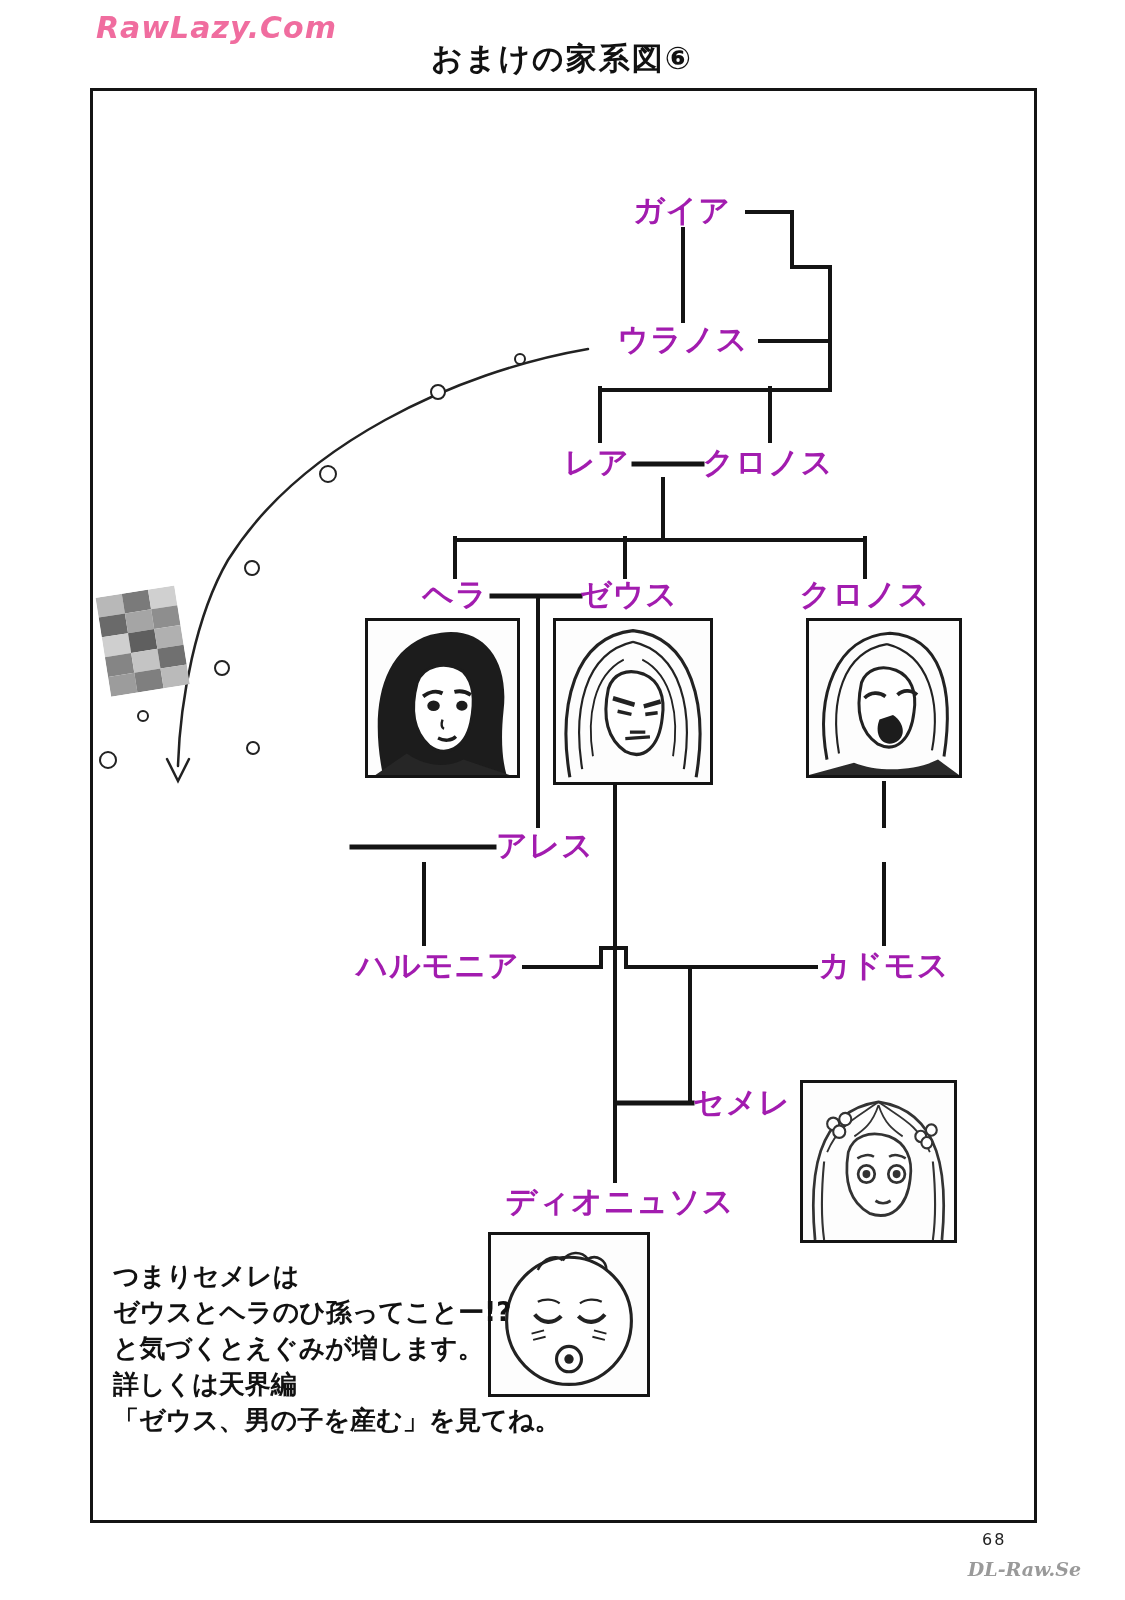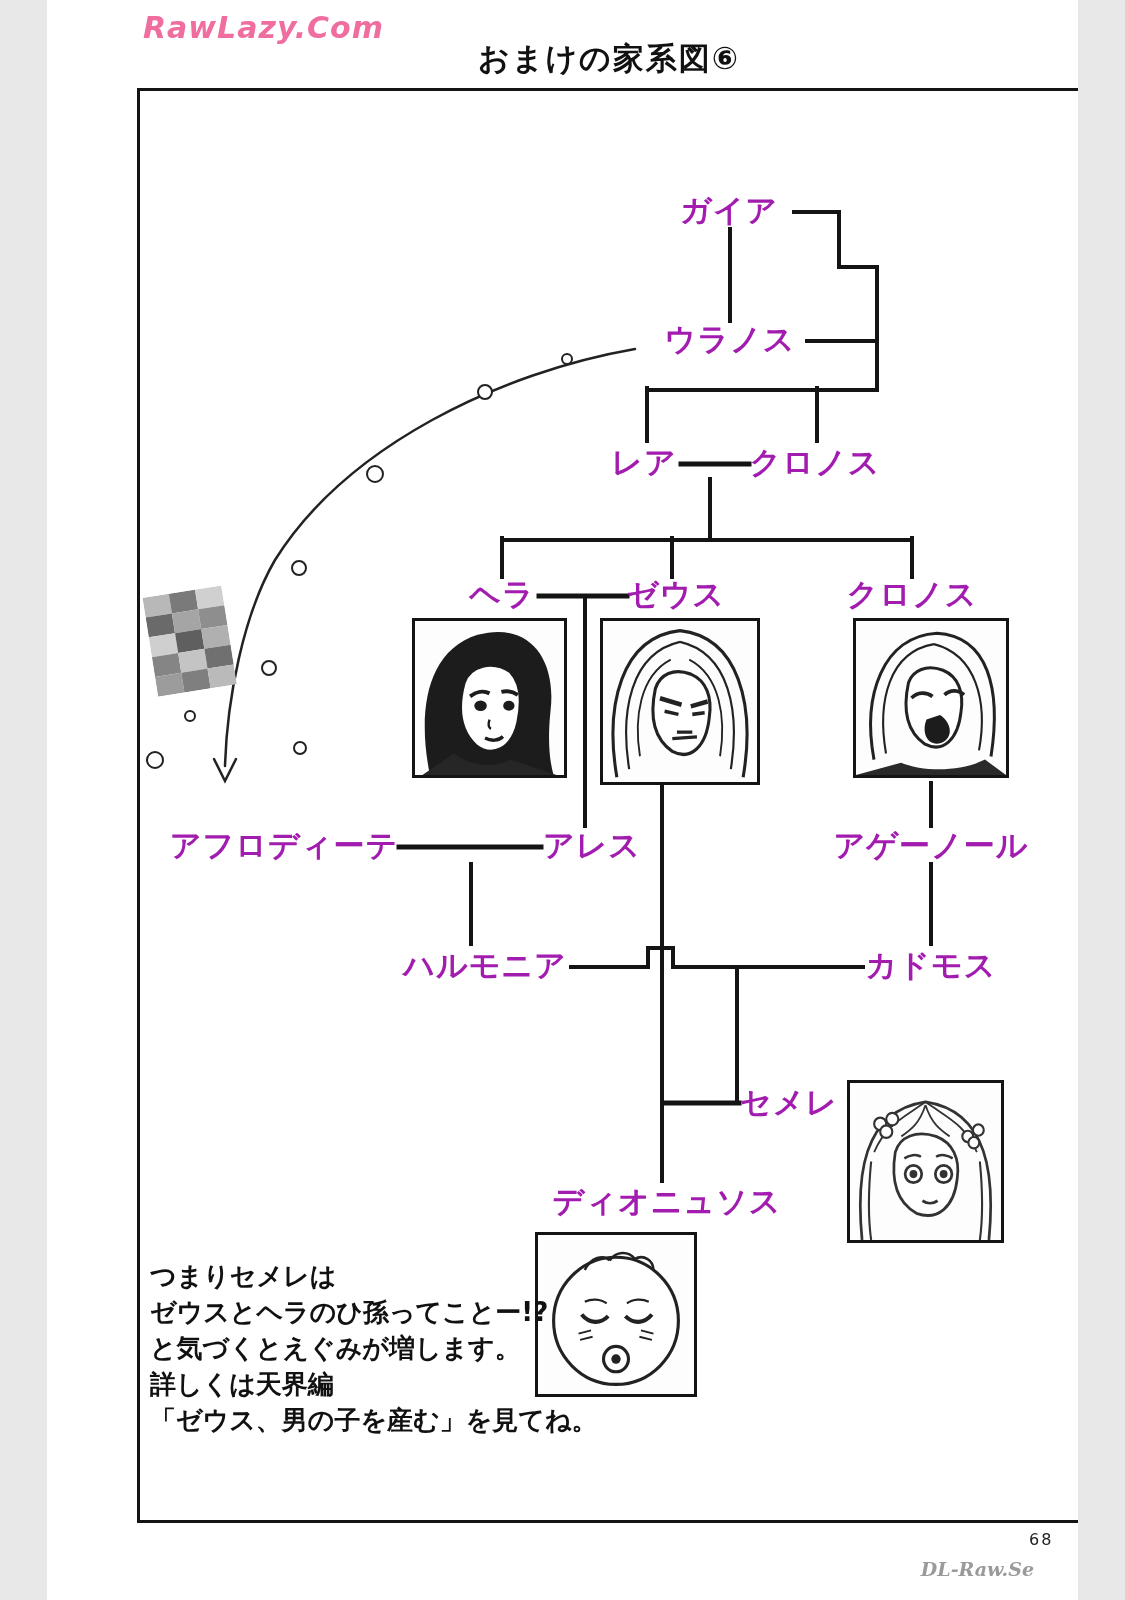--- a/index.html
+++ b/index.html
@@ -1,19 +1,19 @@
 <!DOCTYPE html>
 <html><head>
 <meta charset="utf-8">
 <style>
   html,body{margin:0;padding:0;background:#e8e8e8;}
   .page{
-    position:relative;width:998px;height:1600px;background:#ffffff;
+    position:relative;width:1125px;height:1600px;background:#ffffff;
     font-family:"DejaVu Sans","Liberation Sans",sans-serif;color:#111;
-    overflow:hidden;margin:0 auto;padding-left:33px;
+    overflow:hidden;margin:0 auto;
   }
   .watermark-pink{
     position:absolute;left:96px;top:10px;font-size:30px;font-weight:700;
     font-style:italic;color:#f06d9f;letter-spacing:1px;white-space:nowrap;
   }
   .page-title{
     position:absolute;left:562px;top:38px;transform:translateX(-50%);
     font-size:31px;font-weight:700;letter-spacing:2px;white-space:nowrap;
   }
   .frame{
@@ -96,23 +96,21 @@
     </g>
   </svg>
 
   <div class="tree-label" style="left:682px;top:211px;">ガイア</div>
   <div class="tree-label" style="left:683px;top:340px;">ウラノス</div>
   <div class="tree-label" style="left:597px;top:463px;">レア</div>
   <div class="tree-label" style="left:768px;top:463px;">クロノス</div>
   <div class="tree-label" style="left:455px;top:595px;">ヘラ</div>
   <div class="tree-label" style="left:629px;top:595px;">ゼウス</div>
   <div class="tree-label" style="left:865px;top:595px;">クロノス</div>
-  <div class="tree-label" style="left:237px;top:846px;">アフロディーテ</div>
   <div class="tree-label" style="left:545px;top:846px;">アレス</div>
-  <div class="tree-label" style="left:884px;top:846px;">アゲーノール</div>
   <div class="tree-label" style="left:438px;top:966px;">ハルモニア</div>
   <div class="tree-label" style="left:884px;top:966px;">カドモス</div>
   <div class="tree-label" style="left:742px;top:1103px;">セメレ</div>
   <div class="tree-label" style="left:620px;top:1202px;">ディオニュソス</div>
 
 
   <div class="mosaic">
     <svg width="80" height="100" viewBox="0 0 78 98" xmlns="http://www.w3.org/2000/svg">
       <rect x="0" y="0" width="26" height="19.6" fill="#b8b8b8"></rect>
         <rect x="26" y="0" width="26" height="19.6" fill="#7a7a7a"></rect>
@@ -209,21 +207,21 @@
       <path d="M30 22 C34 14 42 12 46 16 M46 16 C50 10 58 10 62 15 M62 15 C68 12 74 16 74 22" stroke="#222" stroke-width="1.6" fill="none"></path>
       <path d="M30 42 C34 40 40 40 44 43 M57 43 C61 40 67 40 71 42" stroke="#222" stroke-width="1.4" fill="none"></path>
       <path d="M28 50 C33 56 40 56 45 51" stroke="#222" stroke-width="2.6" fill="none"></path>
       <path d="M56 51 C61 56 68 56 73 50" stroke="#222" stroke-width="2.6" fill="none"></path>
       <path d="M26 62 L34 60 M27 66 L35 64 M66 60 L74 62 M65 64 L73 66" stroke="#222" stroke-width="1.2"></path>
       <circle cx="50" cy="78" r="8" fill="#fff" stroke="#222" stroke-width="2"></circle>
         <circle cx="50" cy="78" r="3" fill="#222"></circle>
     </svg>
   </div>
 
-  <div class="note note-bottom" style="left:103px;top:1258px;">つまりセメレは
+  <div class="note note-bottom" style="left:113px;top:1258px;">つまりセメレは
 ゼウスとヘラのひ孫ってことー!?
 と気づくとえぐみが増します。
 詳しくは天界編
 「ゼウス、男の子を産む」を見てね。</div>
 
   <div class="page-number">68</div>
   <div class="watermark-gray">DL-Raw.Se</div>
 
 </div>
 

